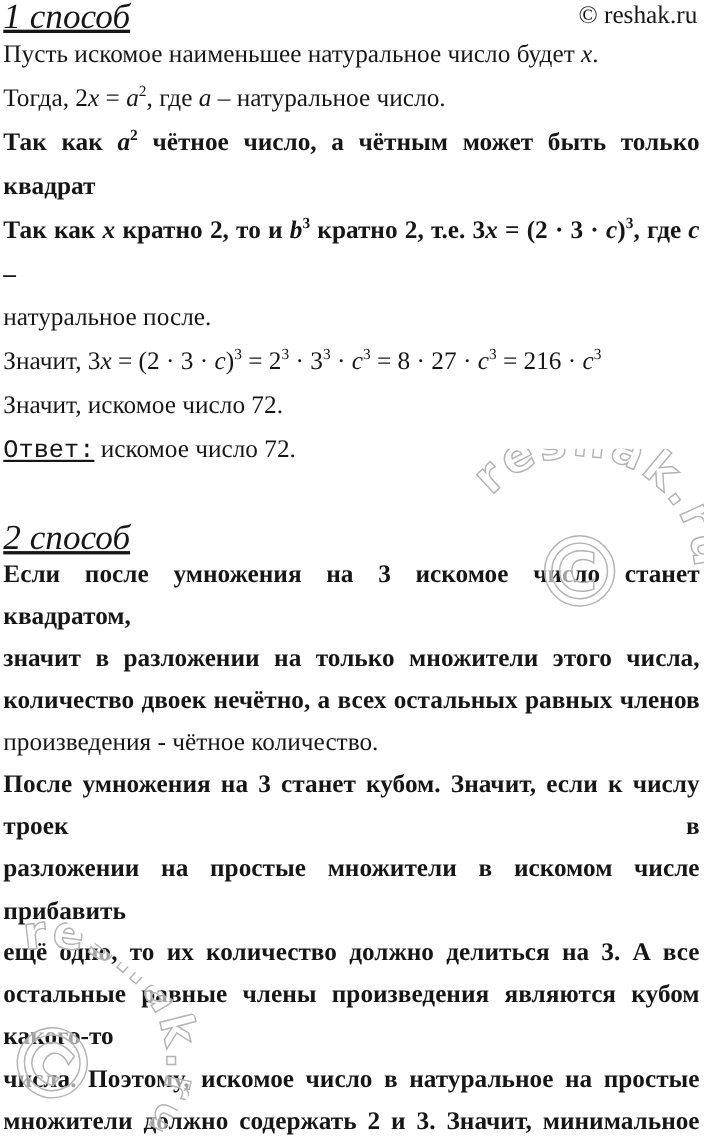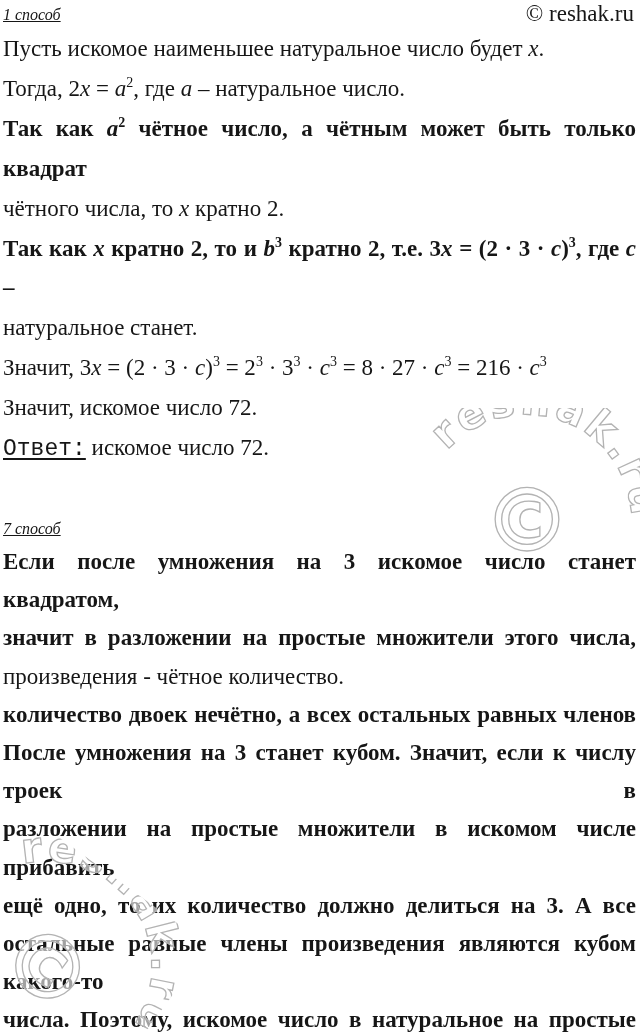--- a/index.html
+++ b/index.html
@@ -13,21 +13,21 @@
     position: absolute; inset: 0;
     padding: 2px 4px 0 3px;
     box-sizing: border-box;
   }
   .copyright {
     position: absolute; top: 1px; right: 6px;
     font-size: 23px; line-height: 26px;
   }
   section.method { font-size: 23px; }
   .method-heading {
-    font-size: 16px; font-weight: normal; font-style: italic;
+    font-size: 32px; font-weight: normal; font-style: italic;
     text-decoration: underline;
     margin: 0; height: 27px; line-height: 25px;
   }
   .method-1 .line { line-height: 39.9px; }
   .method-2 .line { line-height: 38.2px; }
   .method-2 { margin-top: 46px; }
   .line { height: auto; white-space: normal; }
   .line.j { text-align: justify; text-align-last: justify; font-weight: bold; }
   sup { font-size: 14px; line-height: 0; }
   u { text-underline-offset: 3px; font-family: Liberation Mono, monospace; }
@@ -45,33 +45,32 @@
 <body>
 
 <div class="page">
   <div class="copyright">© reshak.ru</div>
   <main id="solution">
       <section class="method method-1">
         <h2 class="method-heading">1 способ</h2>
         <div class="line">Пусть искомое наименьшее натуральное число будет <i>x</i>.</div>
         <div class="line">Тогда, 2<i>x</i> = <i>a</i><sup>2</sup>, где <i>a</i> – натуральное число.</div>
         <div class="line j">Так как <i>a</i><sup>2</sup> чётное число, а чётным может быть только квадрат</div>
-        <div class="line">чётного числа, то <i>x</i> кратно 2.</div>
         <div class="line j">Так как <i>x</i> кратно 2, то и <i>b</i><sup>3</sup> кратно 2, т.е. 3<i>x</i> = (2 · 3 · <i>c</i>)<sup>3</sup>, где <i>c</i> –</div>
-        <div class="line">натуральное станет.</div>
+        <div class="line">натуральное после.</div>
         <div class="line">Значит, 3<i>x</i> = (2 · 3 · <i>c</i>)<sup>3</sup> = 2<sup>3</sup> · 3<sup>3</sup> · <i>c</i><sup>3</sup> = 8 · 27 · <i>c</i><sup>3</sup> = 216 · <i>c</i><sup>3</sup></div>
         <div class="line">Значит, искомое число 72.</div>
         <div class="line"><u>Ответ:</u> искомое число 72.</div>
       </section>
       <section class="method method-2">
-        <h2 class="method-heading">7 способ</h2>
+        <h2 class="method-heading">2 способ</h2>
         <div class="line j">Если после умножения на 3 искомое число станет квадратом,</div>
-        <div class="line j">значит в разложении на простые множители этого числа,</div>
+        <div class="line j">значит в разложении на только множители этого числа,</div>
+        <div class="line j">количество двоек нечётно, а всех остальных равных членов</div>
         <div class="line">произведения - чётное количество.</div>
-        <div class="line j">количество двоек нечётно, а всех остальных равных членов</div>
         <div class="line j">После умножения на 3 станет кубом. Значит, если к числу троек в</div>
         <div class="line j">разложении на простые множители в искомом числе прибавить</div>
         <div class="line j">ещё одно, то их количество должно делиться на 3. А все</div>
         <div class="line j">остальные равные члены произведения являются кубом какого-то</div>
         <div class="line j">числа. Поэтому, искомое число в натуральное на простые</div>
         <div class="line j">множители должно содержать 2 и 3. Значит, минимальное</div>
       </section>
     </main>
 </div>
 

